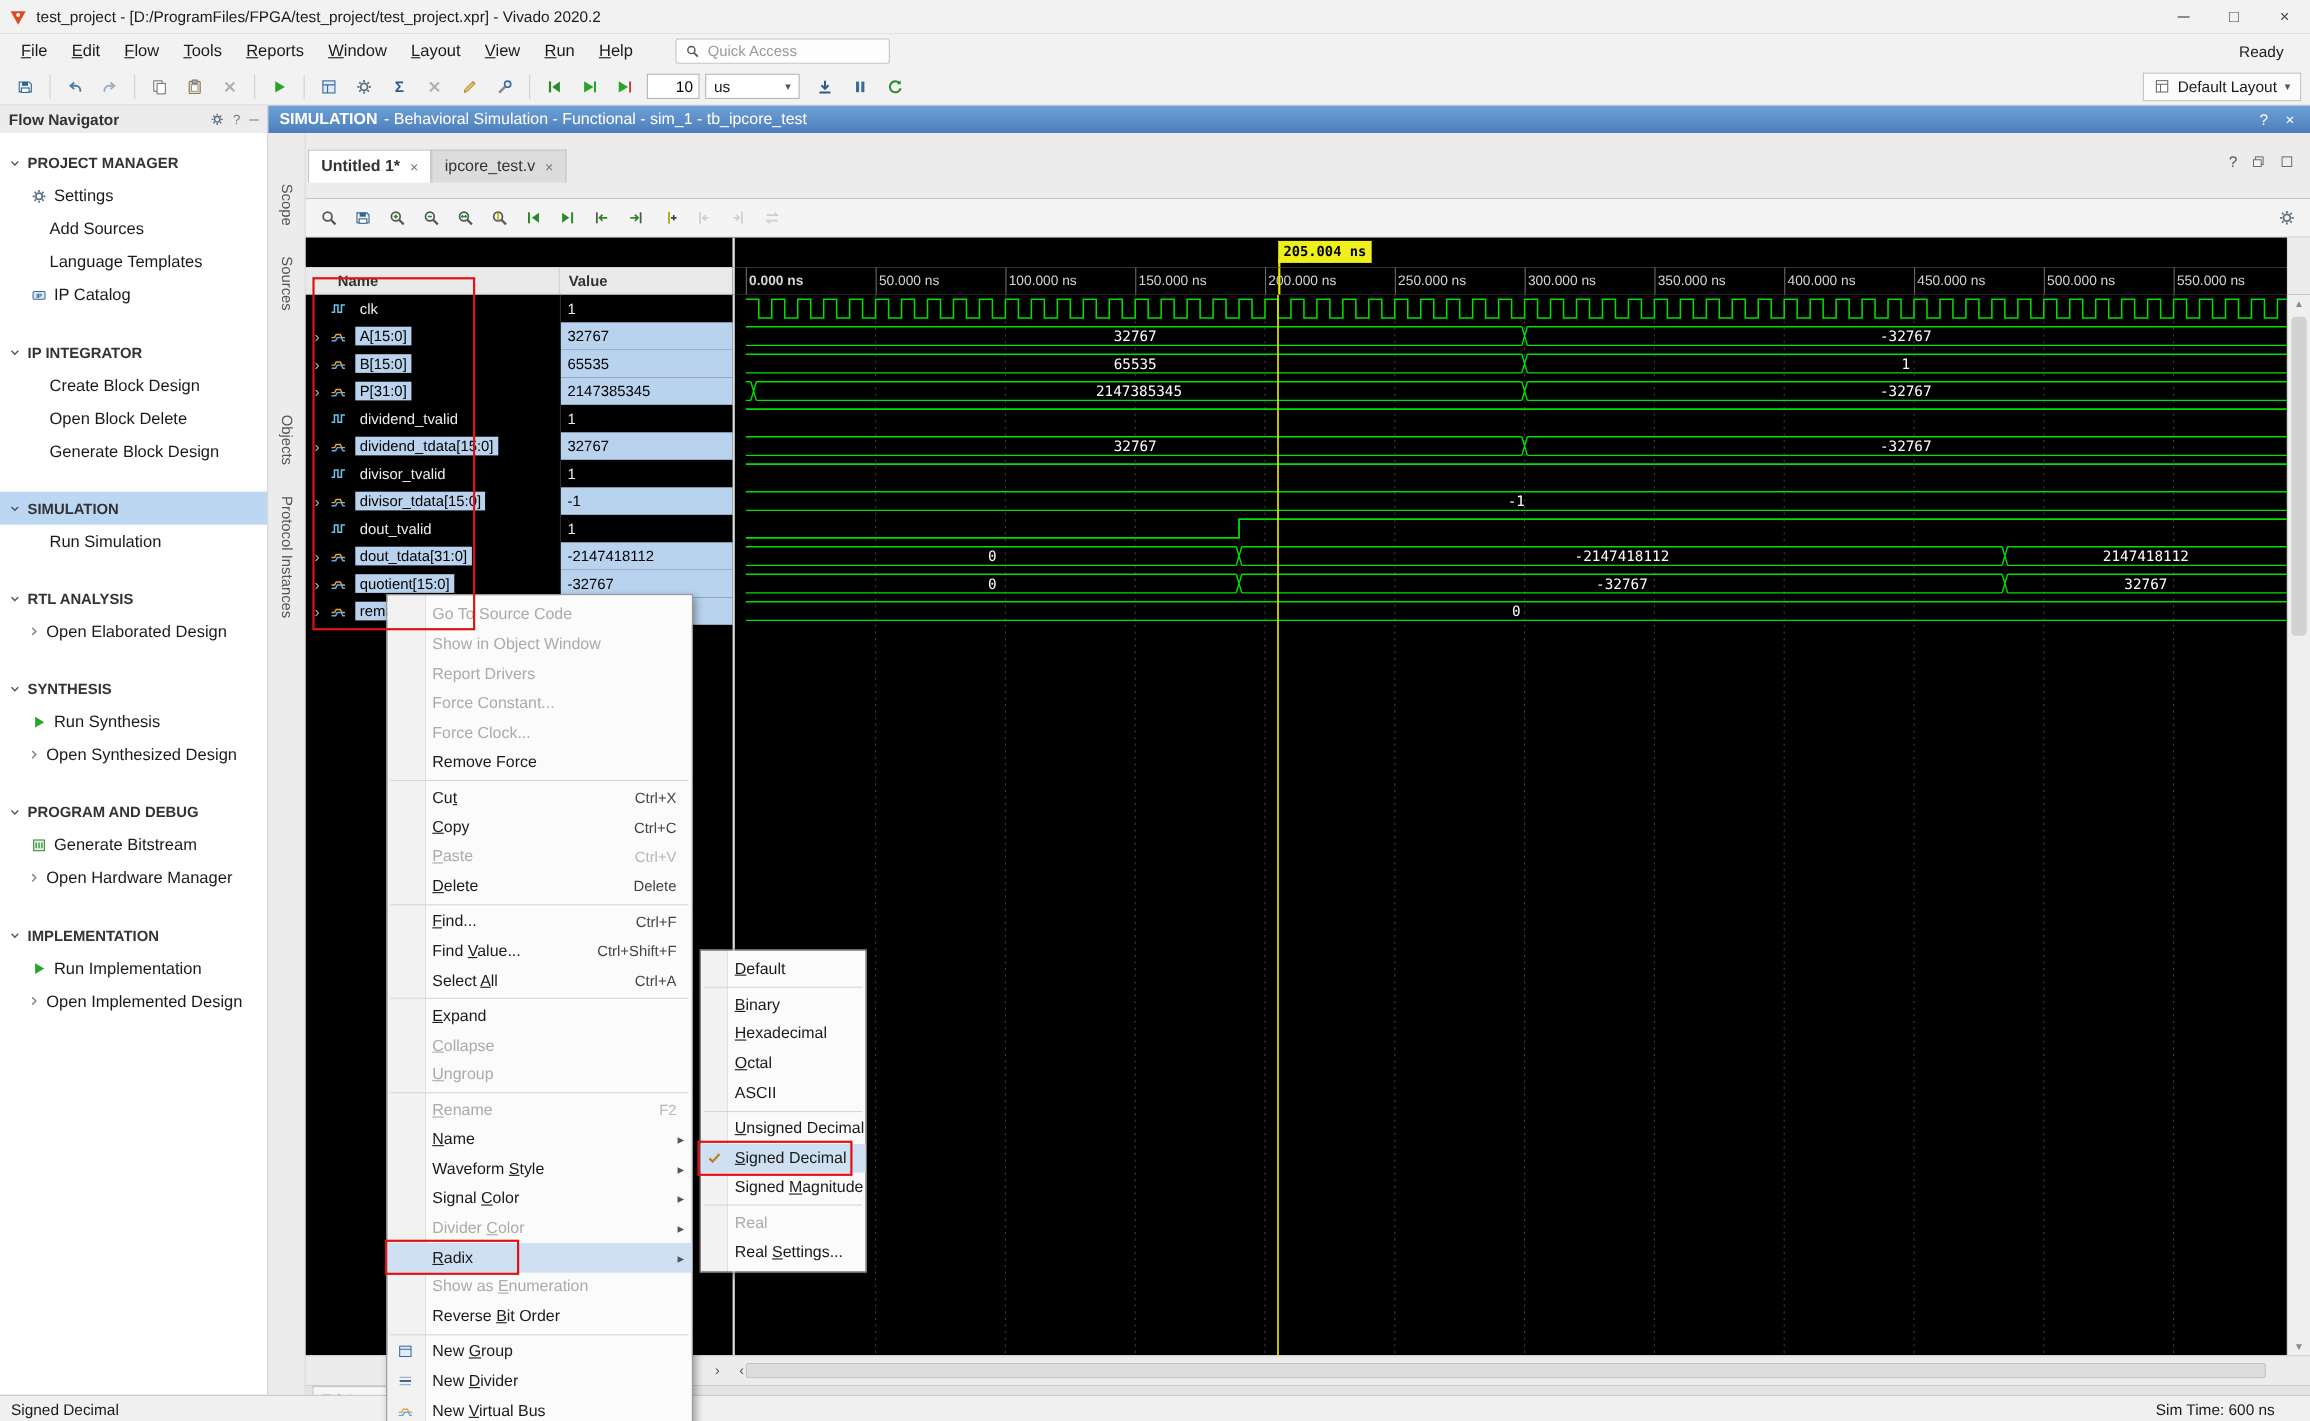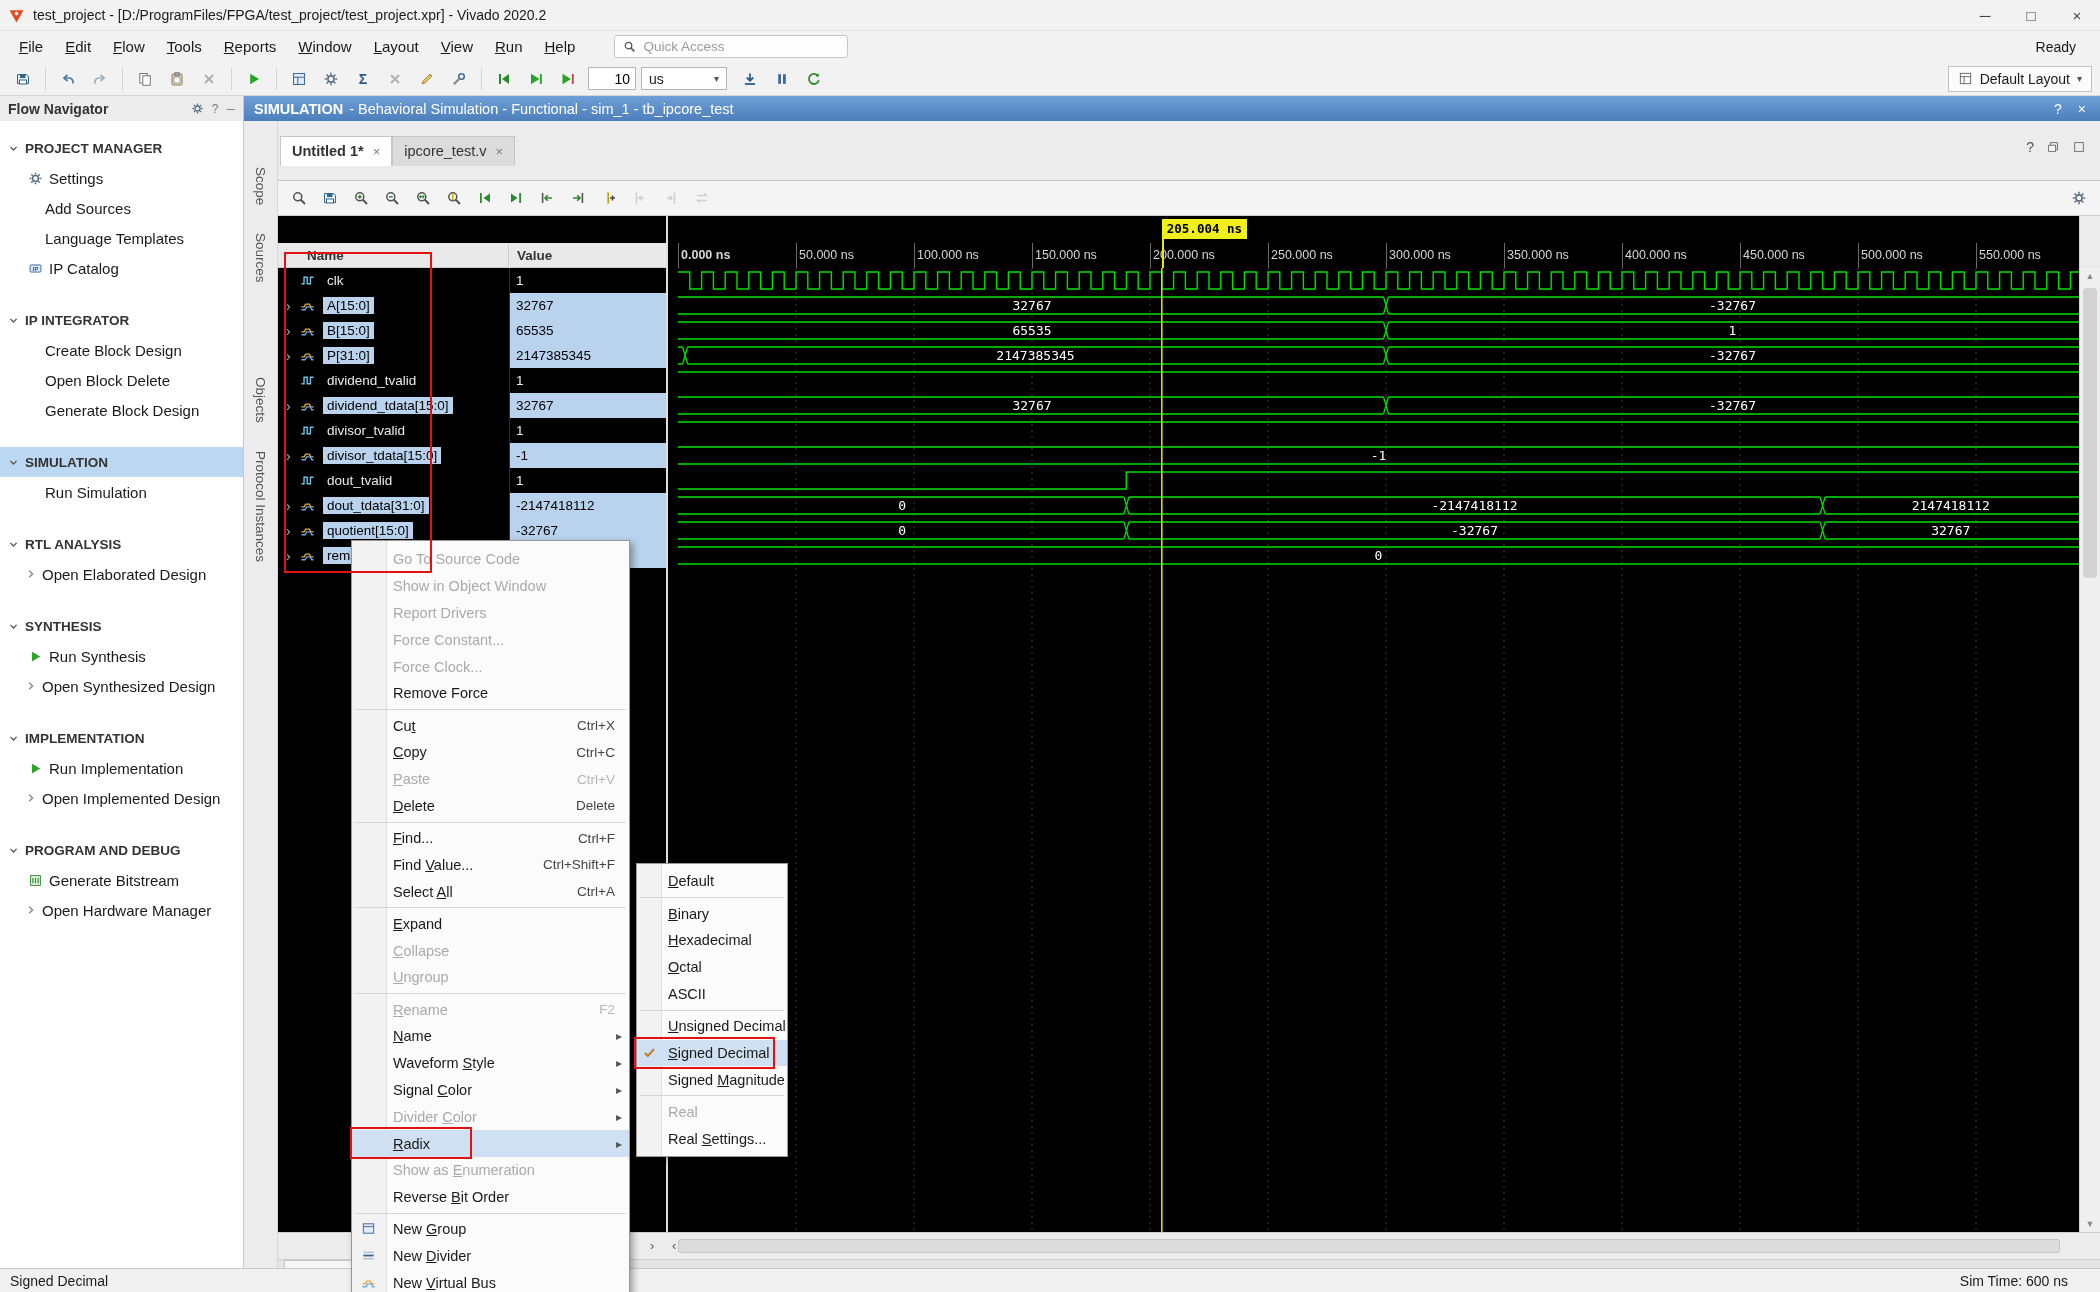--- a/index.html
+++ b/index.html
@@ -11,21 +11,21 @@
 
   
   .titlebar{height:31px;flex:none;background:#f2f2f2;border-bottom:1px solid #e2e2e2;display:flex;align-items:center;padding-left:8px;font-size:14px;color:#1a1a1a;gap:8px}
   .win-controls{margin-left:auto;display:flex;height:100%}
   .win-btn{width:46px;display:flex;align-items:center;justify-content:center;font-size:15px;color:#444}
 
   
   .menubar{height:31px;flex:none;background:#f2f2f2;display:flex;align-items:center;padding:0 8px;font-size:15px;color:#1a1a1a}
   .menu-item{padding:4px 11px;cursor:default}
   .menu-item::first-letter{text-decoration:underline}
-  .quick-access{margin-left:28px;display:flex;align-items:center;gap:7px;border:1px solid #c6c6c6;border-radius:3px;background:#fdfdfd;height:23px;width:234px;padding:0 8px;color:#9a9a9a;font-size:13.5px}
+  .quick-access{margin-left:28px;display:flex;align-items:center;gap:7px;border:1px solid #c6c6c6;border-radius:3px;background:#fdfdfd;height:23px;width:195px;padding:0 8px;color:#9a9a9a;font-size:13.5px}
   .ready{margin-left:auto;margin-right:16px;font-size:14px;color:#1a1a1a}
 
   
   .toolbar{height:34px;flex:none;background:#f2f2f2;border-bottom:1px solid #d6d6d6;display:flex;align-items:center;gap:2px;padding:0 8px}
   .tb-btn{width:30px;height:27px;display:flex;align-items:center;justify-content:center;border-radius:2px}
   .tb-sep{width:1px;height:22px;background:#d2d2d2;margin:0 5px}
   .time-input{width:48px;height:23px;border:1px solid #b5b5b5;font-size:14px;font-family:"Liberation Sans",sans-serif;text-align:right;padding-right:5px;background:#fff;margin:16px 3px}
   .unit-select{width:86px;height:23px;border:1px solid #b5b5b5;background:#fff;font-size:14px;display:flex;align-items:center;justify-content:space-between;padding:0 7px;color:#1a1a1a;margin-right:6px}
   .dd-arrow{font-size:10px;color:#555}
   .layout-select{margin-left:auto;display:flex;align-items:center;gap:7px;border:1px solid #c2c2c2;background:#fbfbfb;height:26px;padding:0 9px;font-size:14px;color:#1a1a1a}
@@ -436,54 +436,54 @@
               <path d="M6 4.2L9.8 8 6 11.8" fill="none" stroke="#888" stroke-width="1.6"></path>
             </svg>
             <span>Open Synthesized Design</span>
           </div>
         </div>
         <div class="fn-section">
           <div class="fn-header">
             <svg class="ic" width="13" height="13" viewBox="0 0 16 16">
               <path d="M4.2 6L8 9.8 11.8 6" fill="none" stroke="#555" stroke-width="1.6"></path>
             </svg>
-            <span>IMPLEMENTATION</span>
+            <span>PROGRAM AND DEBUG</span>
           </div>
           <div class="fn-item has-icon">
             <svg class="ic" width="15" height="15" viewBox="0 0 16 16">
-              <path d="M4.2 2.8L13 8l-8.8 5.2z" fill="#28a428"></path>
-            </svg>
-            <span>Run Implementation</span>
+              <rect x="2.8" y="2.8" width="10.4" height="10.4" fill="#e4f2e4" stroke="#2a8a2a"></rect>
+              <path d="M5.2 5.2v5.6M8 5.2v5.6M10.8 5.2v5.6" stroke="#2a8a2a" stroke-width="1.2"></path>
+            </svg>
+            <span>Generate Bitstream</span>
           </div>
           <div class="fn-item expandable">
             <svg class="ic" width="14" height="14" viewBox="0 0 16 16">
               <path d="M6 4.2L9.8 8 6 11.8" fill="none" stroke="#888" stroke-width="1.6"></path>
             </svg>
-            <span>Open Implemented Design</span>
+            <span>Open Hardware Manager</span>
           </div>
         </div>
         <div class="fn-section">
           <div class="fn-header">
             <svg class="ic" width="13" height="13" viewBox="0 0 16 16">
               <path d="M4.2 6L8 9.8 11.8 6" fill="none" stroke="#555" stroke-width="1.6"></path>
             </svg>
-            <span>PROGRAM AND DEBUG</span>
+            <span>IMPLEMENTATION</span>
           </div>
           <div class="fn-item has-icon">
             <svg class="ic" width="15" height="15" viewBox="0 0 16 16">
-              <rect x="2.8" y="2.8" width="10.4" height="10.4" fill="#e4f2e4" stroke="#2a8a2a"></rect>
-              <path d="M5.2 5.2v5.6M8 5.2v5.6M10.8 5.2v5.6" stroke="#2a8a2a" stroke-width="1.2"></path>
-            </svg>
-            <span>Generate Bitstream</span>
+              <path d="M4.2 2.8L13 8l-8.8 5.2z" fill="#28a428"></path>
+            </svg>
+            <span>Run Implementation</span>
           </div>
           <div class="fn-item expandable">
             <svg class="ic" width="14" height="14" viewBox="0 0 16 16">
               <path d="M6 4.2L9.8 8 6 11.8" fill="none" stroke="#888" stroke-width="1.6"></path>
             </svg>
-            <span>Open Hardware Manager</span>
+            <span>Open Implemented Design</span>
           </div>
         </div>
       </div>
 
     <div class="main">
       <div class="side-strip" id="side-strip">
           <div class="side-tab">Scope</div>
           <div class="side-tab">Sources</div>
           <div class="side-tab">Objects</div>
           <div class="side-tab">Protocol Instances</div>

